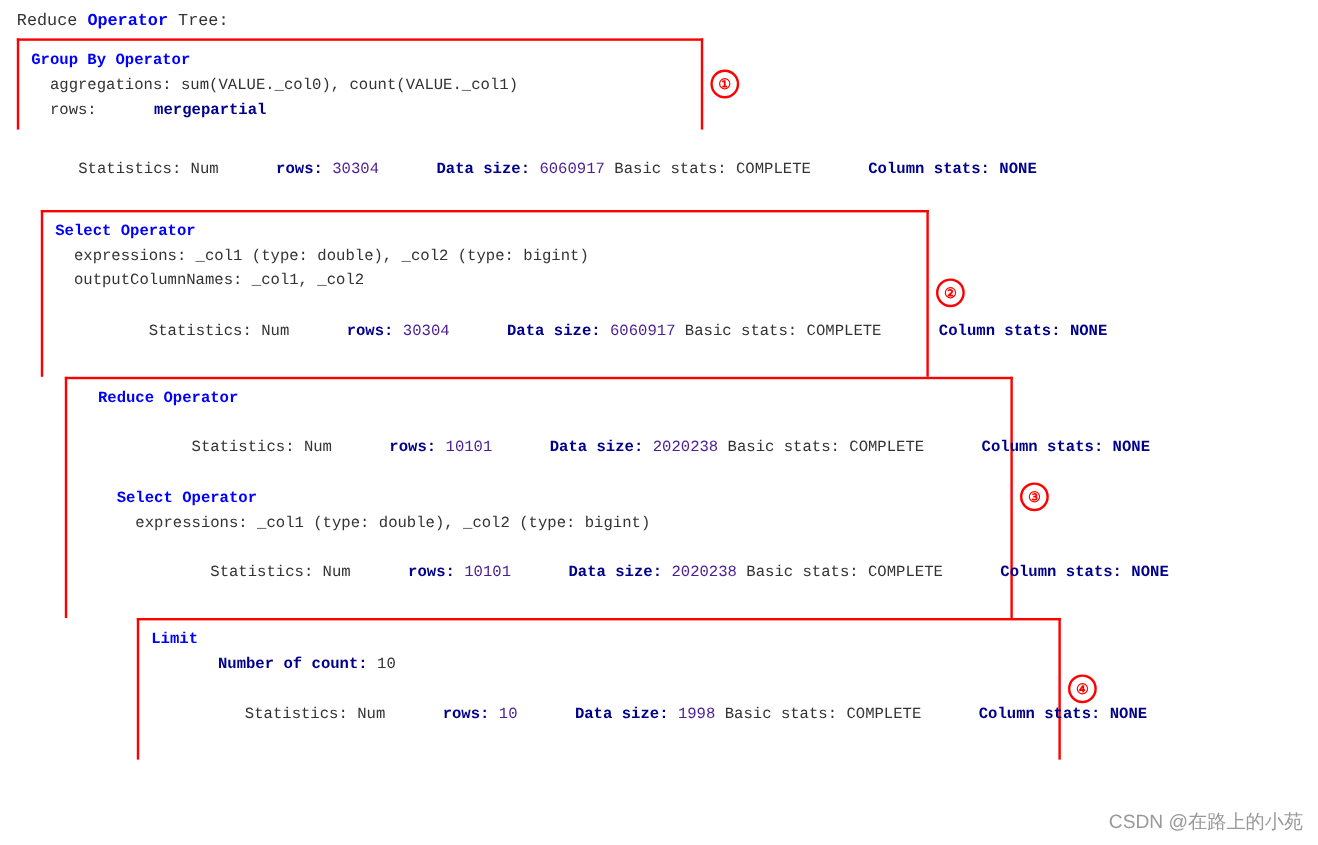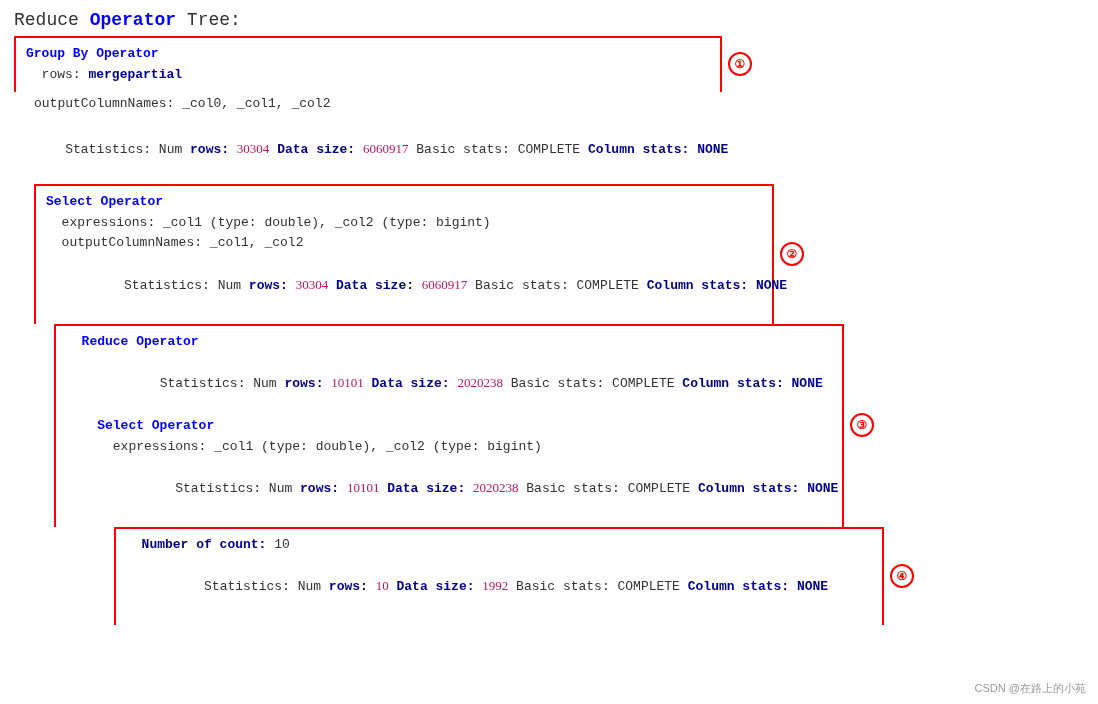--- a/index.html
+++ b/index.html
@@ -9,37 +9,37 @@
       font-size: 13px;
       color: #333;
       padding: 10px 14px;
       width: 1098px;
       min-height: 704px;
       overflow: hidden;
     }
     .title-line {
       color: #333;
       margin-bottom: 6px;
-      font-size: 18px;
+      font-size: 14px;
     }
     .title-line .kw { color: #0000ff; font-weight: bold; }
     .code-block {
       position: relative;
       border: 2px solid red;
       padding: 6px 10px;
       margin-bottom: 2px;
     }
     .code-line {
       line-height: 1.6;
       white-space: pre;
     }
     .plain { color: #333; }
     .blue-bold { color: #0000ff; font-weight: bold; }
-    .orange { color: #be185d; font-family: Liberation Serif, serif; }
-    .dark-blue-bold { color: #00008b; font-weight: bold; }
+    .orange { color: #4c1d95; }
+    .dark-blue-bold { color: #00008b; font-weight: bold; margin-left: 40px; }
     .circle-num {
       position: absolute;
       right: -30px;
       top: 50%;
       transform: translateY(-50%);
       width: 24px;
       height: 24px;
       border: 2px solid red;
       border-radius: 50%;
       display: flex;
@@ -56,47 +56,47 @@
       line-height: 1.6;
       white-space: pre;
     }
     .indent1 { padding-left: 20px; }
     .watermark {
       position: fixed;
       bottom: 8px;
       right: 12px;
       color: #999;
       font-family: Arial, sans-serif;
-      font-size: 11px;
+      font-size: 16px;
     }
     .outer-wrap {
       position: relative;
     }
   </style>
 </head>
 <body>
 
 <div class="outer-wrap">
 
   
   <div class="title-line">
     <span>Reduce </span><span class="kw">Operator</span><span> Tree:</span>
   </div>
 
   
-  <div style="position:relative; display:inline-block; width: 708px;">
+  <div style="position:relative; display:inline-block; width: 572px;">
     <div class="code-block" style="margin-left:0; margin-bottom:0; border-bottom: none;">
       <div class="code-line"><span class="blue-bold">Group By Operator</span></div>
+      <div class="code-line"><span class="plain">  aggregations: sum(VALUE._col0), count(VALUE._col1)</span></div>
       <div class="code-line"><span class="plain">  rows: </span><span class="dark-blue-bold">mergepartial</span></div>
     </div>
     <div class="circle-num" style="top:50%;">①</div>
   </div>
 
   
-  <div class="no-border-line indent1">outputColumnNames: _col0, _col1, _col2</div>
   <div class="no-border-line indent1">
     <span class="plain">Statistics: Num </span><span class="dark-blue-bold">rows: </span><span class="orange">30304</span><span class="dark-blue-bold"> Data size: </span><span class="orange">6060917</span><span class="plain"> Basic stats: COMPLETE </span><span class="dark-blue-bold">Column stats: NONE</span>
   </div>
 
   
   <div style="position:relative; display:inline-block; width: 760px;">
     <div class="code-block" style="margin-left:20px; margin-bottom:0; border-bottom:none;">
       <div class="code-line"><span class="blue-bold">Select Operator</span></div>
       <div class="code-line"><span class="plain">  expressions: _col1 (type: double), _col2 (type: bigint)</span></div>
       <div class="code-line"><span class="plain">  outputColumnNames: _col1, _col2</span></div>
@@ -119,23 +119,24 @@
       <div class="code-line">
         <span class="plain">      Statistics: Num </span><span class="dark-blue-bold">rows: </span><span class="orange">10101</span><span class="dark-blue-bold"> Data size: </span><span class="orange">2020238</span><span class="plain"> Basic stats: COMPLETE </span><span class="dark-blue-bold">Column stats: NONE</span>
       </div>
     </div>
     <div class="circle-num">③</div>
   </div>
 
   
   <div style="position:relative; display:inline-block; width: 870px;">
     <div class="code-block" style="margin-left:100px; margin-bottom:0; border-bottom:none;">
+      <div class="code-line"><span class="blue-bold">Limit</span></div>
       <div class="code-line"><span class="dark-blue-bold">  Number of count: </span><span class="plain">10</span></div>
       <div class="code-line">
-        <span class="plain">  Statistics: Num </span><span class="dark-blue-bold">rows: </span><span class="orange">10</span><span class="dark-blue-bold"> Data size: </span><span class="orange">1992</span><span class="plain"> Basic stats: COMPLETE</span><span class="plain"> </span><span class="dark-blue-bold">Column stats: NONE</span>
+        <span class="plain">  Statistics: Num </span><span class="dark-blue-bold">rows: </span><span class="orange">10</span><span class="dark-blue-bold"> Data size: </span><span class="orange">1998</span><span class="plain"> Basic stats: COMPLETE</span><span class="plain"> </span><span class="dark-blue-bold">Column stats: NONE</span>
       </div>
     </div>
     <div class="circle-num">④</div>
   </div>
 
   
   
 
   
   

